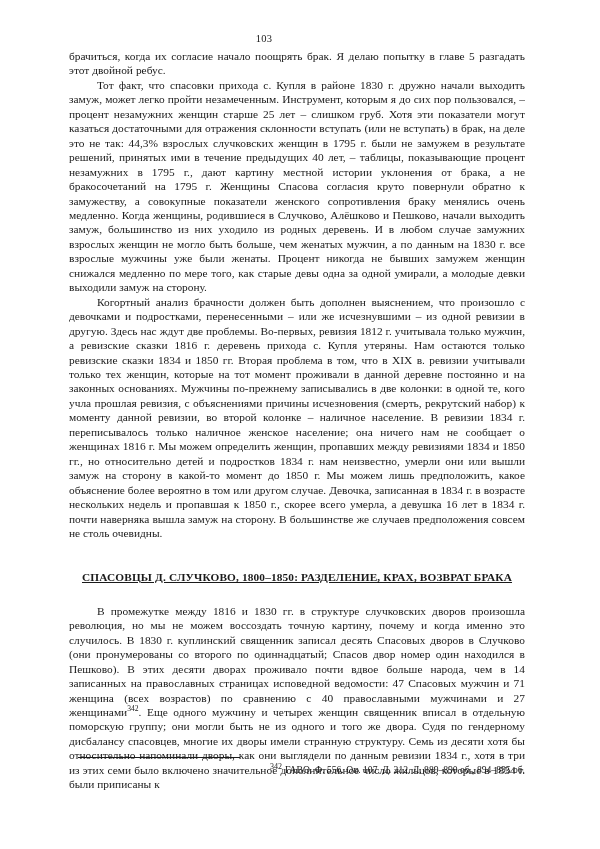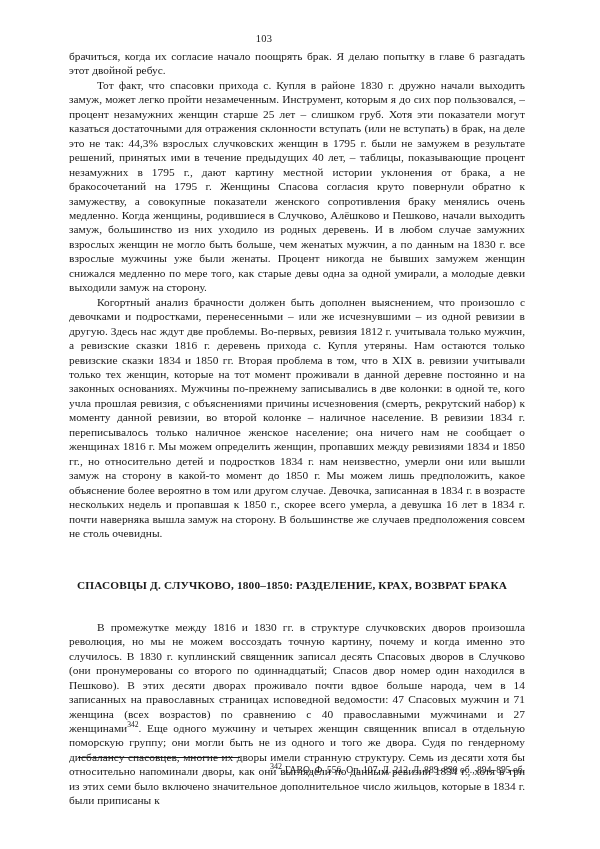--- a/index.html
+++ b/index.html
@@ -42,26 +42,27 @@
     font-size: 11.4px;
     line-height: 14.45px;
     text-indent: 28px;
     hyphens: none;
     word-spacing: 0.1px;
   }
   p.para.no-indent {
     text-indent: 0;
   }
   .section-heading {
-    margin: 8px;
+    margin: 0;
     font-size: 11.3px;
     font-weight: bold;
-    text-align: left;
+    text-align: center;
     line-height: 14.45px;
     letter-spacing: 0.15px;
+    text-decoration: underline;
   }
   .gap-before-heading { height: 30px; }
   .gap-after-heading { height: 19px; }
   .footnote-area {
     position: absolute;
     left: 69px;
     top: 757px;
     width: 456px;
   }
   .footnote-rule {
@@ -91,21 +92,21 @@
 </style>
 </head>
 <body>
 
 <div class="page">
 
   <div class="page-number">103</div>
 
   <div class="content">
 
-    <p class="para no-indent">брачиться, когда их согласие начало поощрять брак. Я делаю попытку в главе 6 разгадать этот двойной ребус.</p>
+    <p class="para no-indent">брачиться, когда их согласие начало поощрять брак. Я делаю попытку в главе 5 разгадать этот двойной ребус.</p>
 
     <p class="para">Тот факт, что спасовки прихода с. Купля в районе 1830 г. дружно начали выходить замуж, может легко пройти незамеченным. Инструмент, которым я до сих пор пользовался, – процент незамужних женщин старше 25 лет – слишком груб. Хотя эти показатели могут казаться достаточными для отражения склонности вступать (или не вступать) в брак, на деле это не так: 44,3% взрослых случковских женщин в 1795 г. были не замужем в результате решений, принятых ими в течение предыдущих 40 лет, – таблицы, показывающие процент незамужних в 1795 г., дают картину местной истории уклонения от брака, а не бракосочетаний на 1795 г. Женщины Спасова согласия круто повернули обратно к замужеству, а совокупные показатели женского сопротивления браку менялись очень медленно. Когда женщины, родившиеся в Случково, Алёшково и Пешково, начали выходить замуж, большинство из них уходило из родных деревень. И в любом случае замужних взрослых женщин не могло быть больше, чем женатых мужчин, а по данным на 1830 г. все взрослые мужчины уже были женаты. Процент никогда не бывших замужем женщин снижался медленно по мере того, как старые девы одна за одной умирали, а молодые девки выходили замуж на сторону.</p>
 
     <p class="para">Когортный анализ брачности должен быть дополнен выяснением, что произошло с девочками и подростками, перенесенными – или же исчезнувшими – из одной ревизии в другую. Здесь нас ждут две проблемы. Во-первых, ревизия 1812 г. учитывала только мужчин, а ревизские сказки 1816 г. деревень прихода с. Купля утеряны. Нам остаются только ревизские сказки 1834 и 1850 гг. Вторая проблема в том, что в XIX в. ревизии учитывали только тех женщин, которые на тот момент проживали в данной деревне постоянно и на законных основаниях. Мужчины по-прежнему записывались в две колонки: в одной те, кого учла прошлая ревизия, с объяснениями причины исчезновения (смерть, рекрутский набор) к моменту данной ревизии, во второй колонке – наличное население. В ревизии 1834 г. переписывалось только наличное женское население; она ничего нам не сообщает о женщинах 1816 г. Мы можем определить женщин, пропавших между ревизиями 1834 и 1850 гг., но относительно детей и подростков 1834 г. нам неизвестно, умерли они или вышли замуж на сторону в какой-то момент до 1850 г. Мы можем лишь предположить, какое объяснение более вероятно в том или другом случае. Девочка, записанная в 1834 г. в возрасте нескольких недель и пропавшая к 1850 г., скорее всего умерла, а девушка 16 лет в 1834 г. почти наверняка вышла замуж на сторону. В большинстве же случаев предположения совсем не столь очевидны.</p>
 
     <div class="gap-before-heading"></div>
 
     <h2 class="section-heading">СПАСОВЦЫ Д. СЛУЧКОВО, 1800–1850: РАЗДЕЛЕНИЕ, КРАХ, ВОЗВРАТ БРАКА</h2>
 
     <div class="gap-after-heading"></div>

